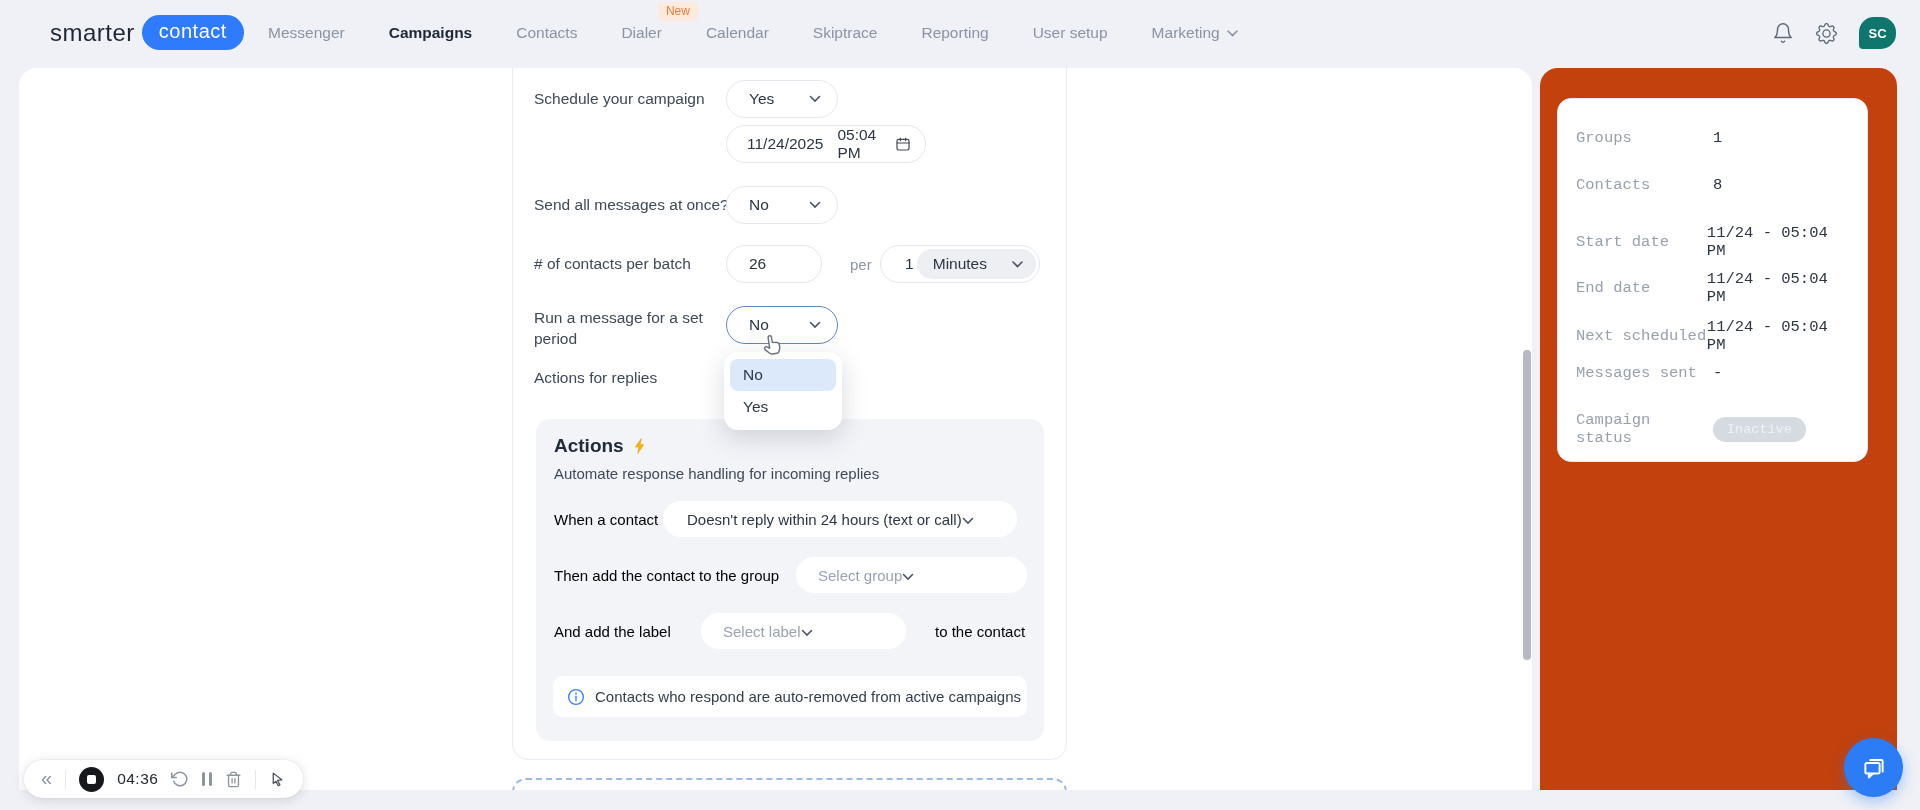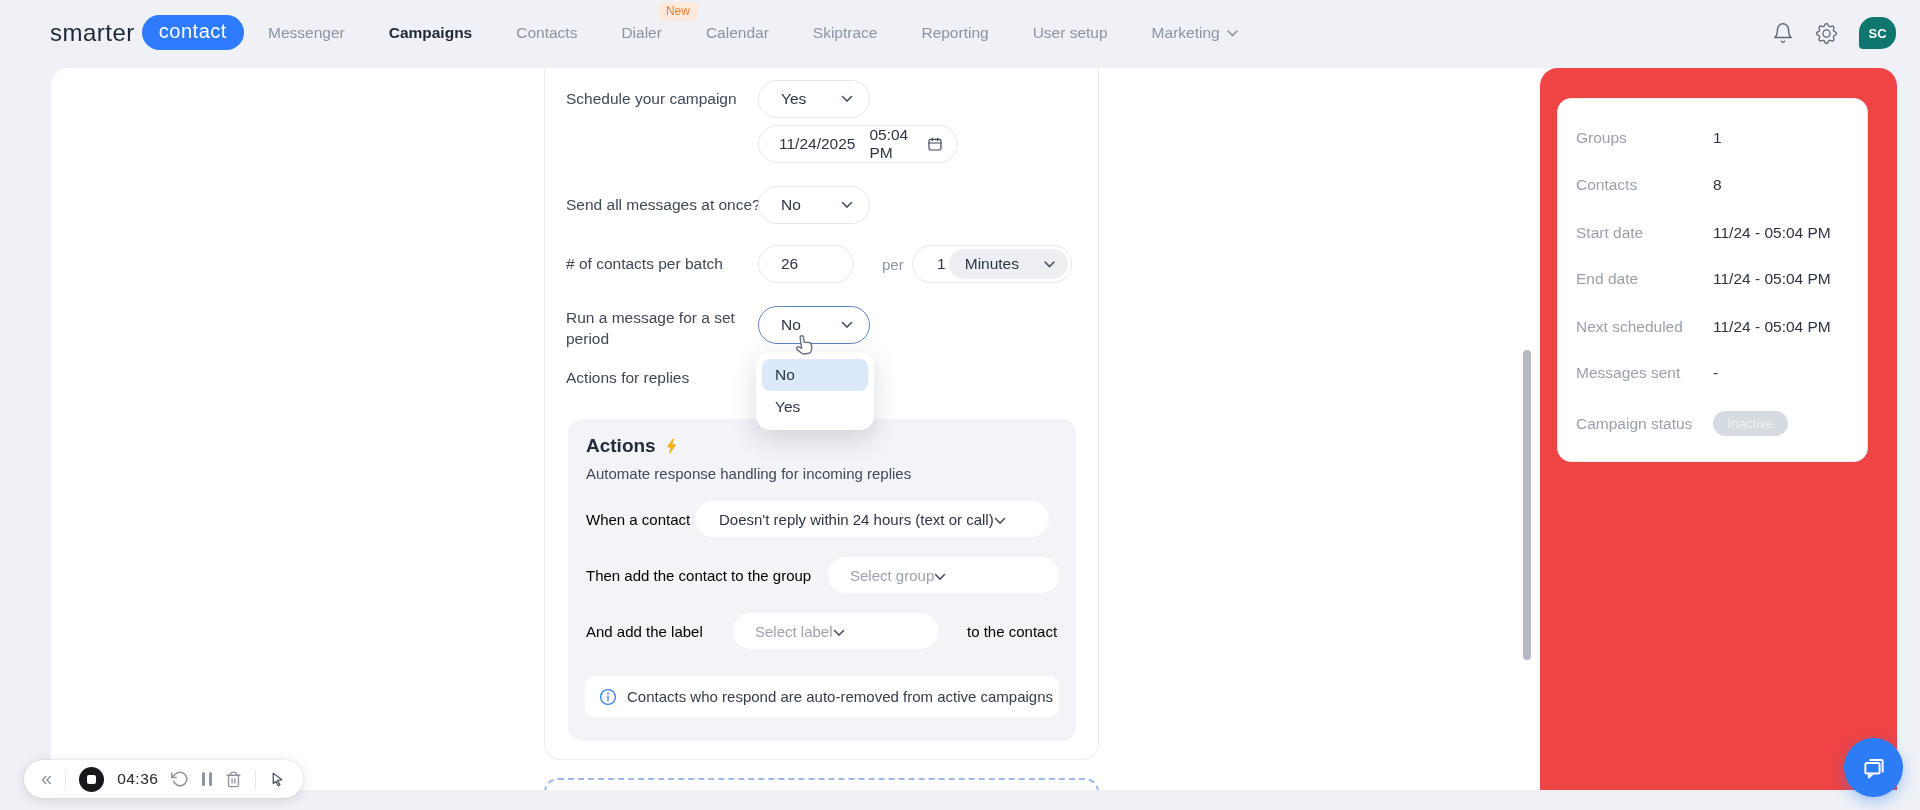--- a/index.html
+++ b/index.html
@@ -20,23 +20,23 @@
   .nav-item { font-size:15.5px; color:#8b93a3; cursor:pointer; position:relative; display:flex; align-items:center; gap:7px; white-space:nowrap; }
   .nav-item.active { color:#1d2736; font-weight:bold; }
   .nav-badge { position:absolute; top:-22px; right:-36px; background:#fdeadd; color:#ee7e3e;
                font-size:12px; padding:2px 8px 3px; border-radius:5px; }
   .nav-right { position:absolute; right:24px; top:0; height:66px; display:flex; align-items:center; gap:22px; }
   .icon-btn { cursor:pointer; display:flex; align-items:center; }
   .avatar { width:37px; height:32px; background:#0f766e; border-radius:15px 15px 15px 4px;
             color:#fff; font-size:13px; font-weight:bold; display:flex; align-items:center; justify-content:center; cursor:pointer; }
   
   .main-panel { position:absolute; left:19px; top:68px; width:1513px; height:722px;
-                background:#fff; border-radius:18px 18px 0 0; overflow:hidden;margin-left:32px; }
+                background:#fff; border-radius:18px 18px 0 0; overflow:hidden; }
   .right-panel { position:absolute; left:1540px; top:68px; width:357px; height:722px;
-                 background:#ef4444; border-radius:18px 18px 0 0; }
+                 background:#c2410c; border-radius:18px 18px 0 0;font-family:Liberation Mono, monospace; }
   .scroll-thumb { position:absolute; left:1523px; top:350px; width:8px; height:310px;
                   background:#b6b9c0; border-radius:4px; cursor:pointer; }
   
   .form-card { position:absolute; left:493px; top:-20px; width:555px; height:712px;
                background:#fff; border:1px solid #e9ecf2; border-radius:16px; }
   .f-label { position:absolute; font-size:15.5px; color:#3e4857; }
   .pill { position:absolute; height:38px; background:#fff; border:1px solid #e4e7ee;
           border-radius:999px; display:flex; align-items:center; font-size:15.5px; color:#2c3546; cursor:pointer; }
   .pill .chev { margin-left:auto; display:flex; }
   .sel { width:112px; padding:0 16px 0 22px; justify-content:space-between; }

